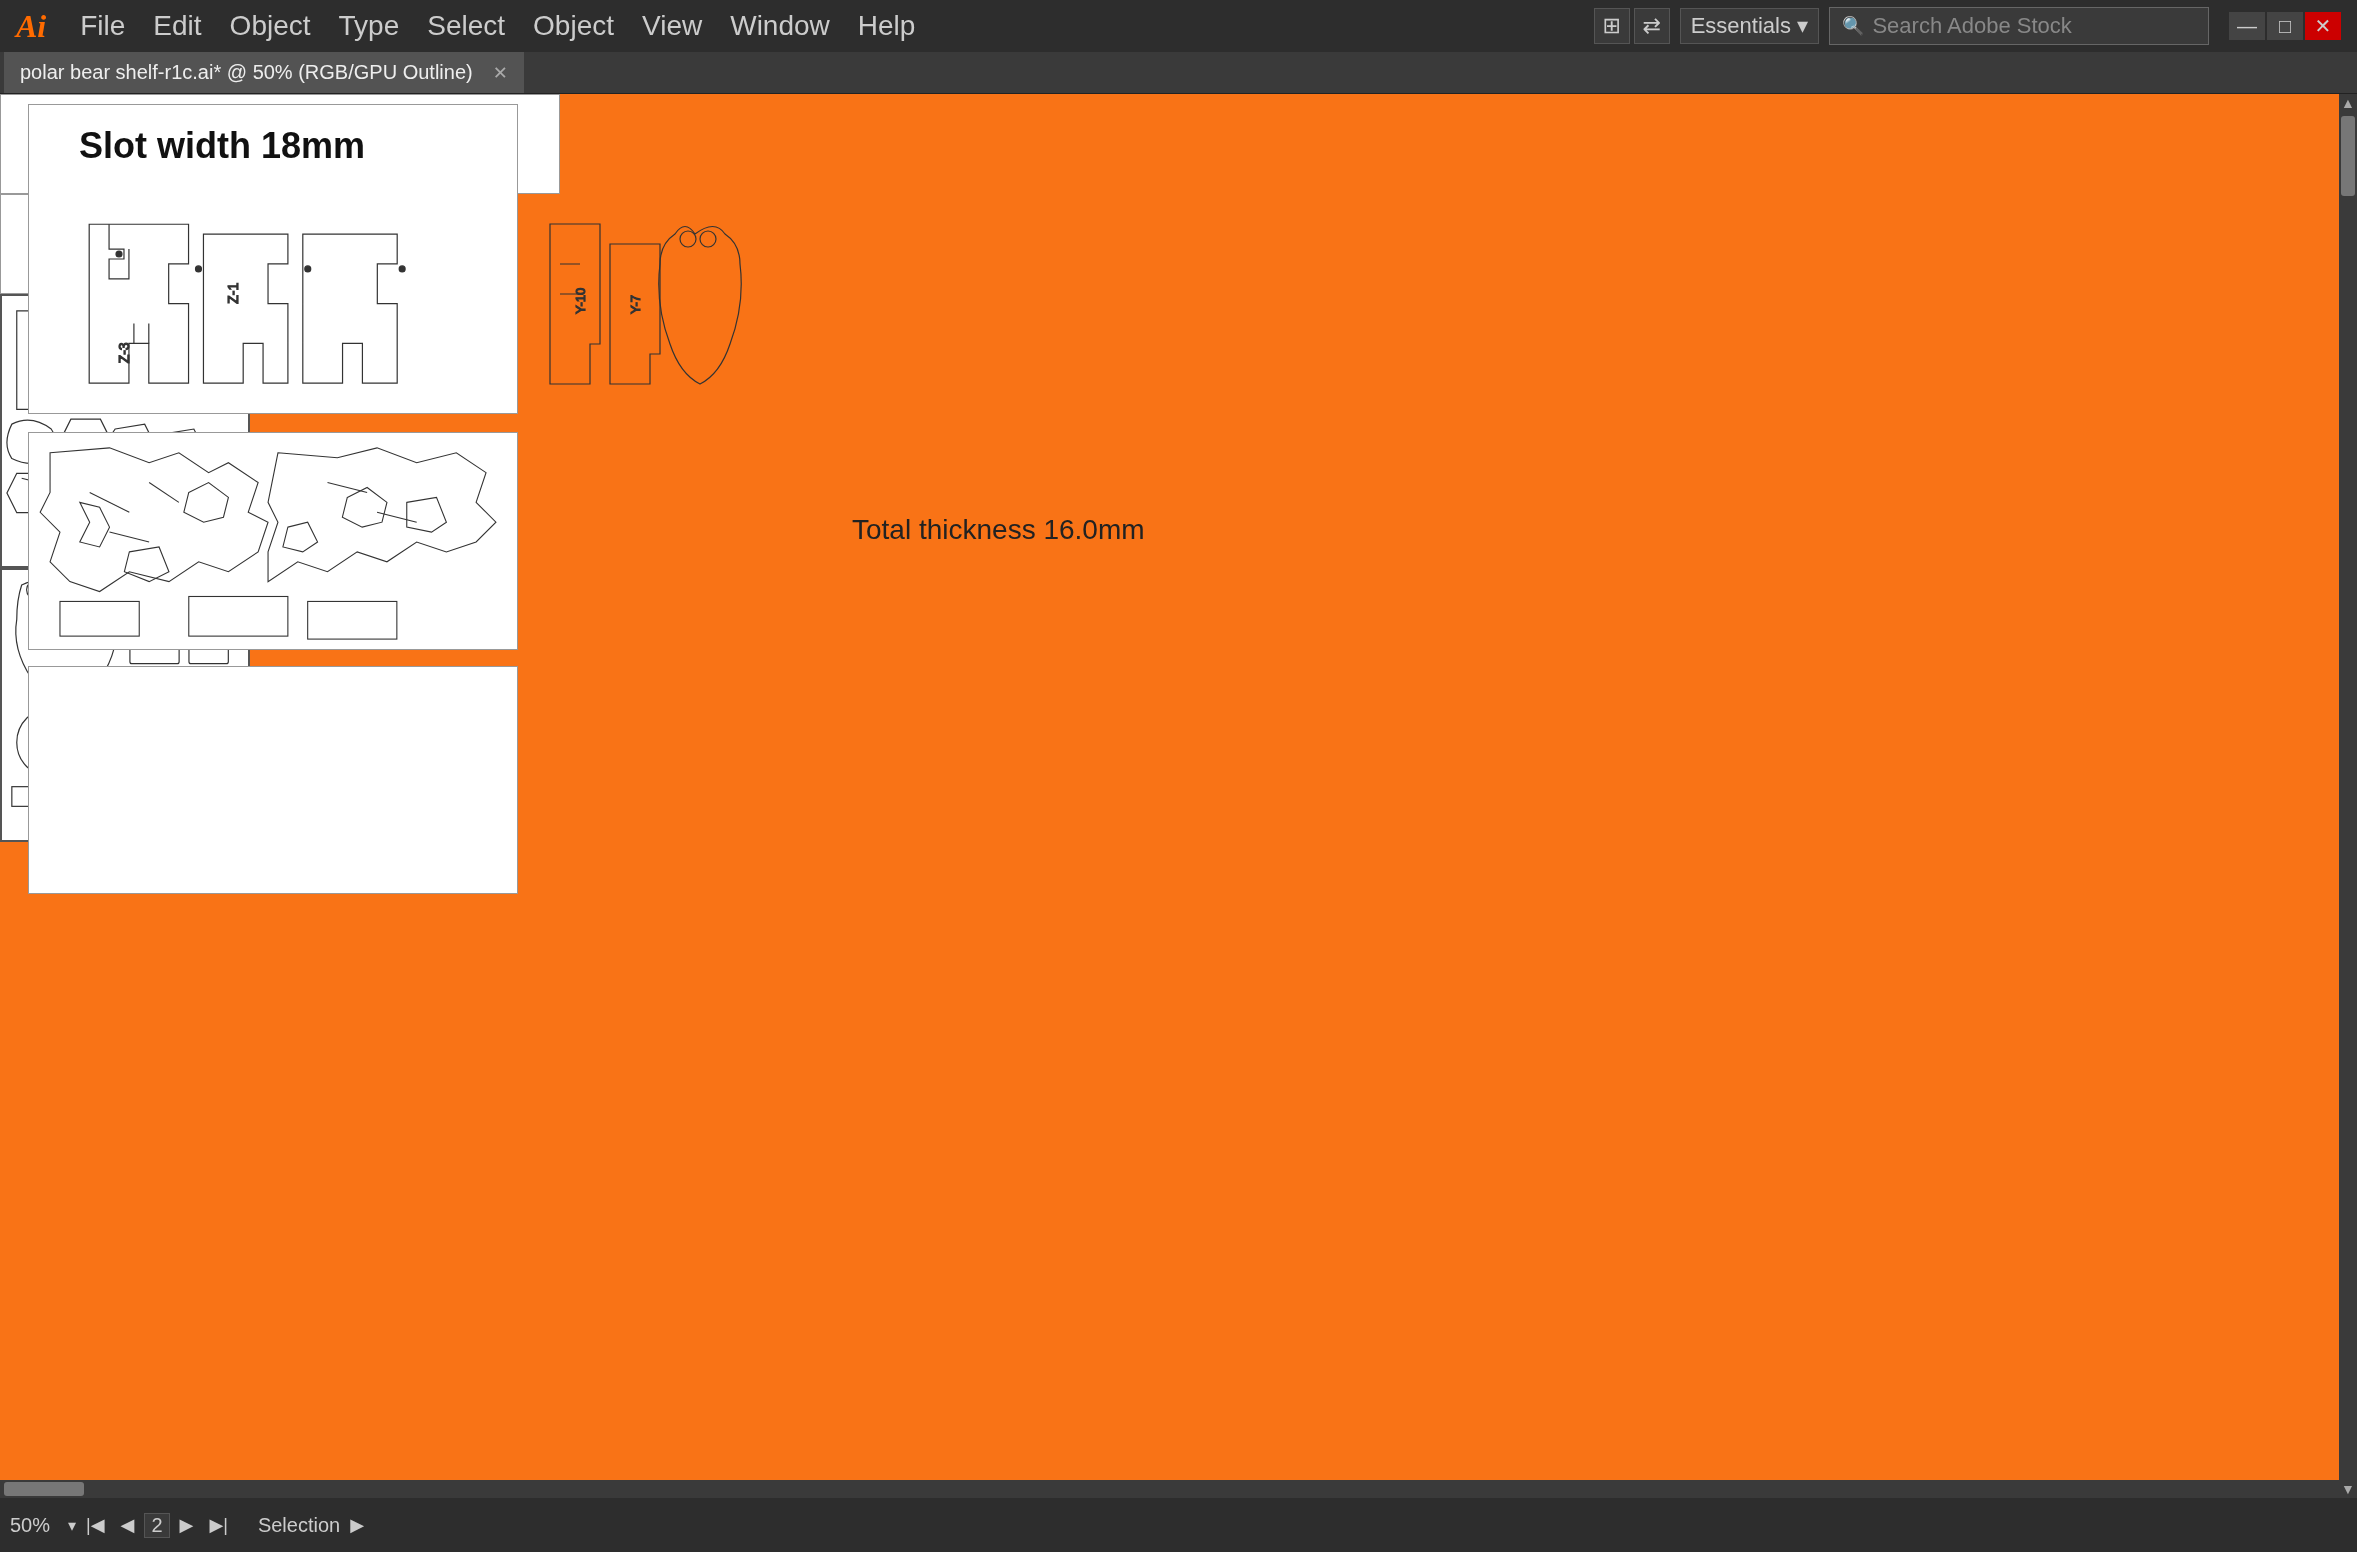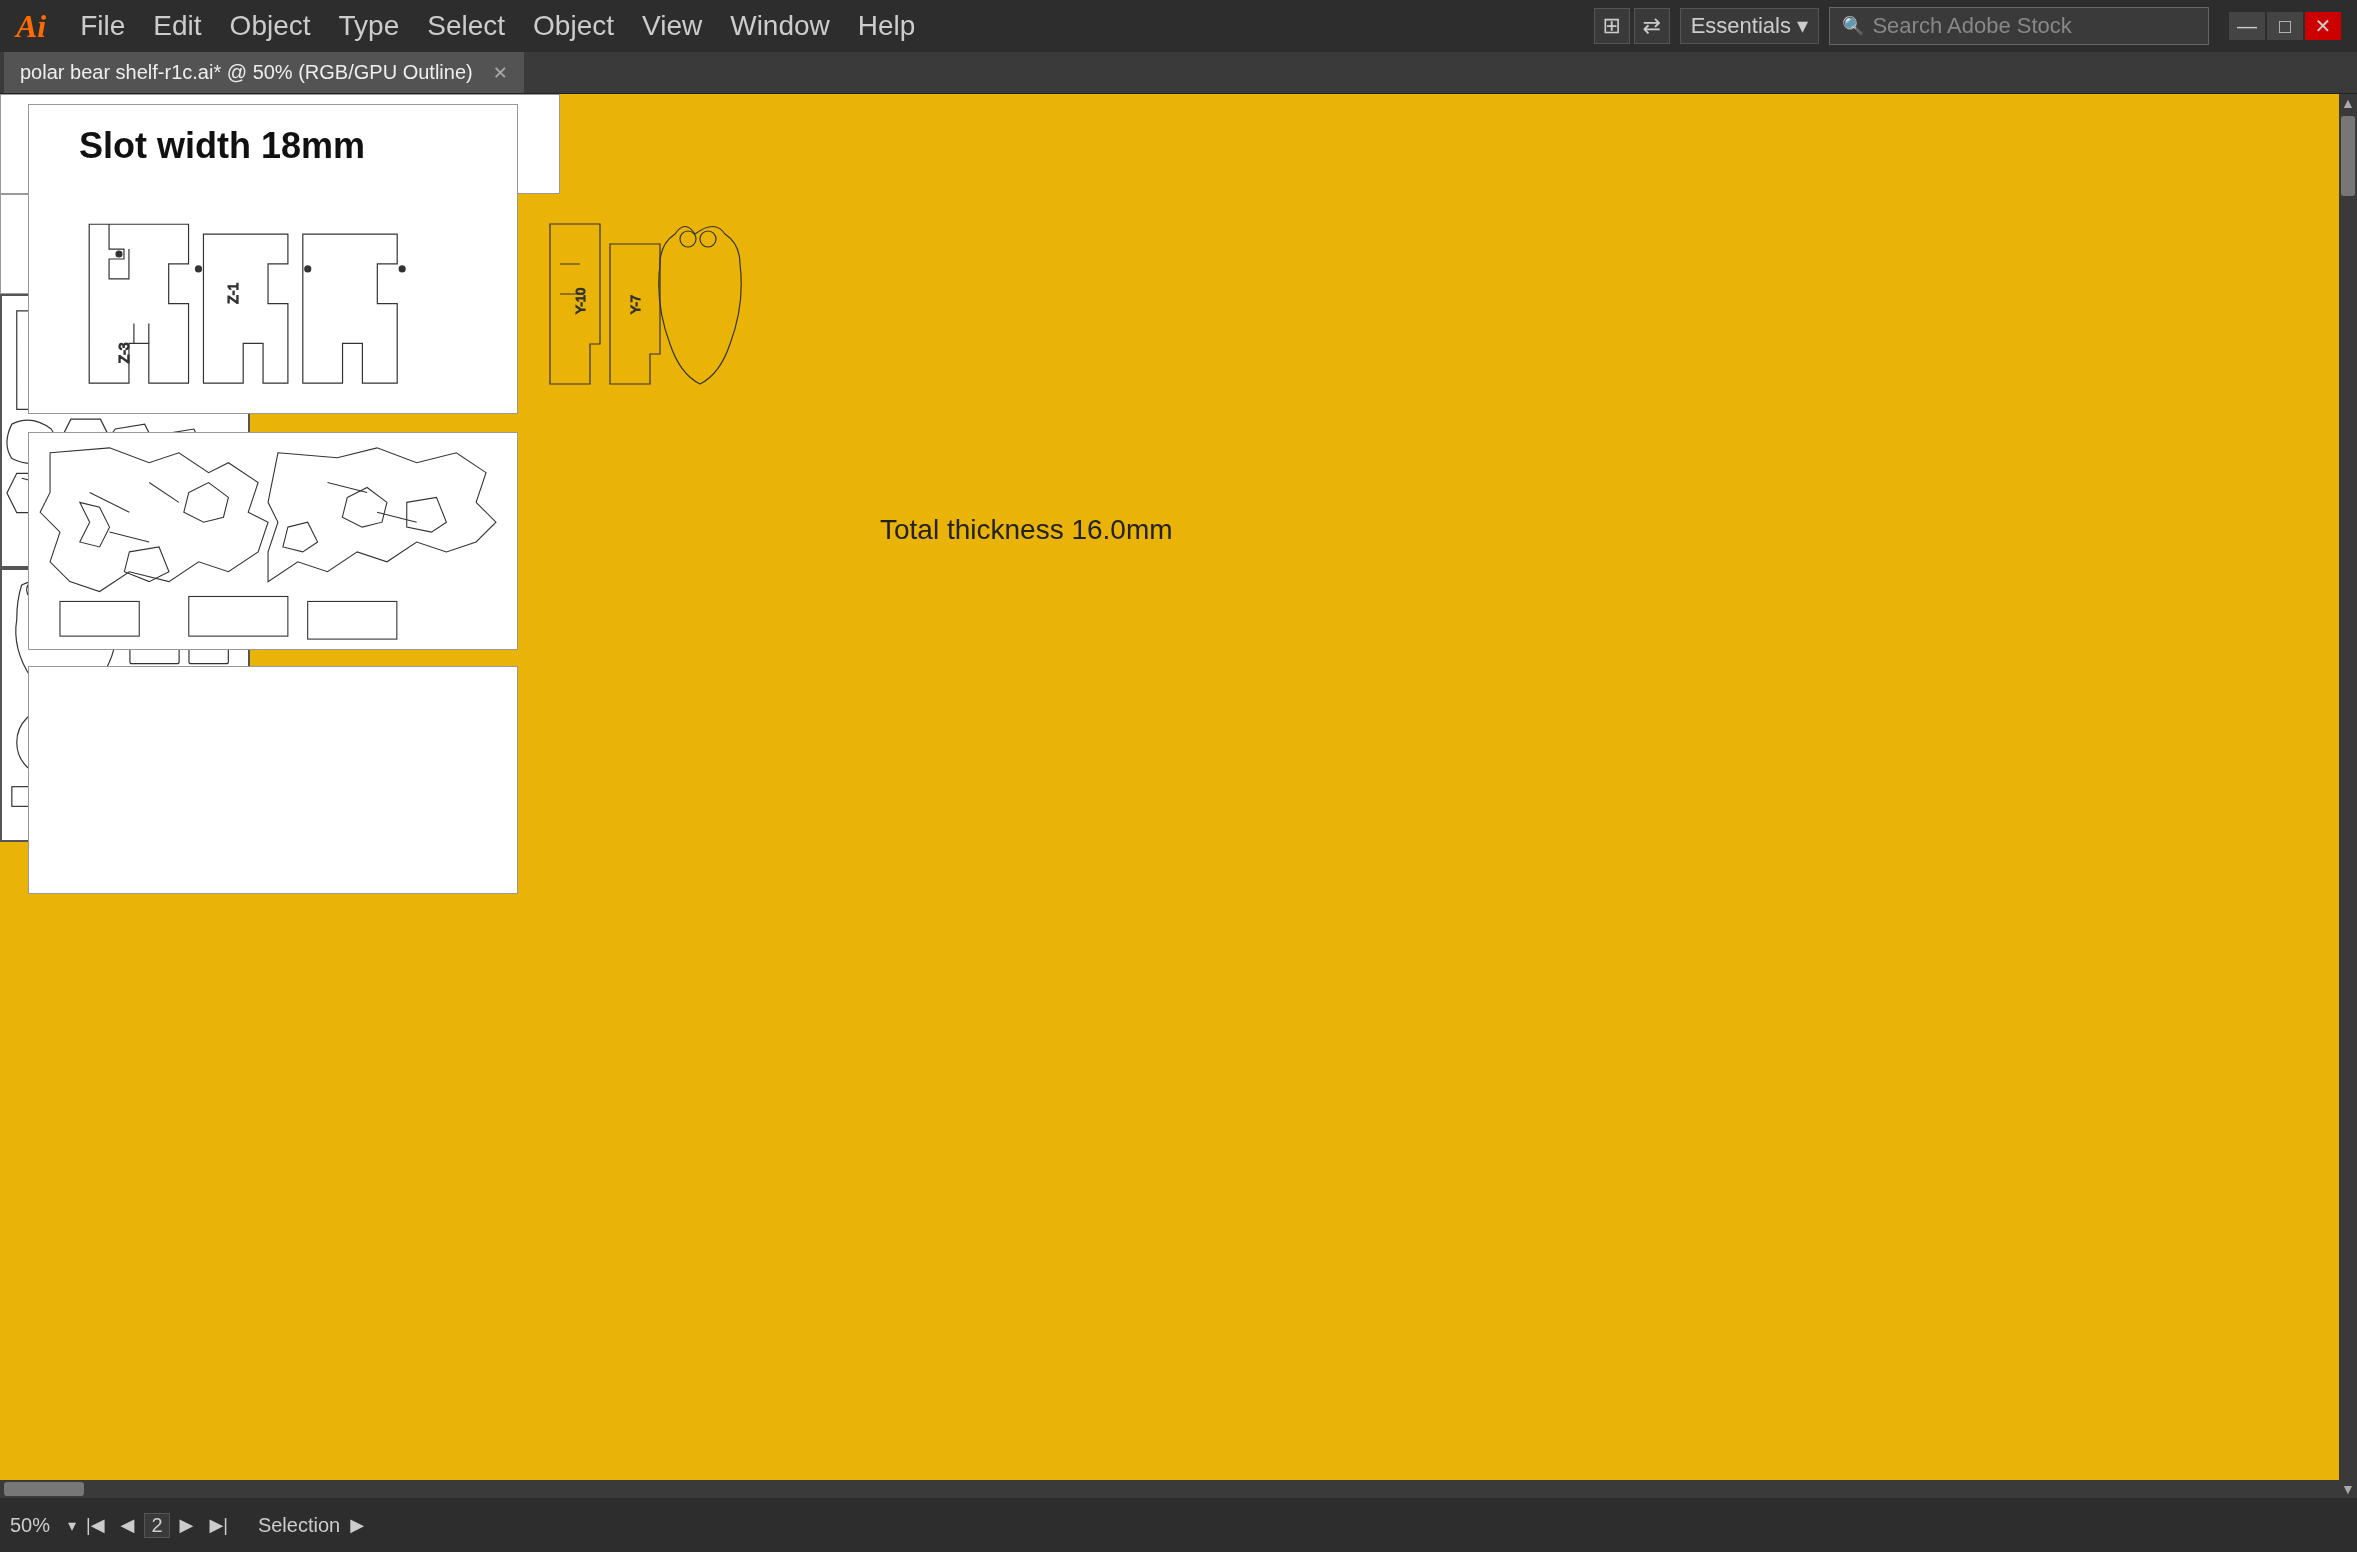--- a/index.html
+++ b/index.html
@@ -124,21 +124,21 @@
       cursor: pointer;
     }
     #tab-close {
       font-size: 18px;
       color: #aaa;
       cursor: pointer;
     }
 
     
     #canvas-area {
-      background: #eab308;
+      background: #f97316;
       position: absolute;
       top: 94px;
       left: 0;
       right: 18px;
       bottom: 54px;
       overflow: hidden;
     }
 
     
     .artboard {
@@ -506,21 +506,21 @@
         <circle cx="75" cy="230" r="22"></circle>
 
         <rect x="100" y="120" width="40" height="25"></rect>
         <rect x="150" y="115" width="35" height="20"></rect>
         <rect x="10" y="220" width="45" height="20"></rect>
       </g>
     </svg>
     
   </div>
 
-  <div style="position:absolute;left:880px;top:420px;">
+  <div style="position:absolute;left:852px;top:420px;">
     <span style="font-size:28px;color:#222;font-weight:normal;font-family:Arial,sans-serif;">Total thickness 16.0mm</span>
   </div>
 
 </div>
 
 <div id="scrollbar-right">
   <div class="scroll-arrow">▲</div>
   <div id="thumb-v">
     <div class="thumb-bar-v"></div>
   </div>

